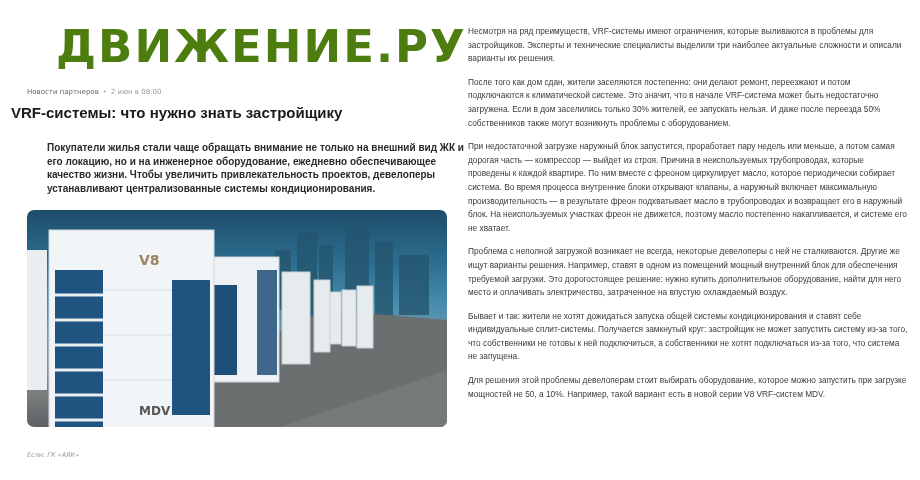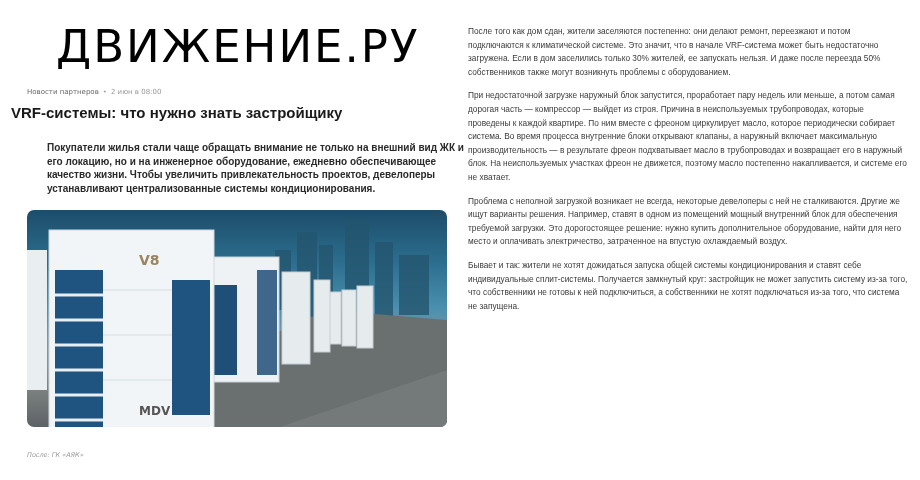--- a/index.html
+++ b/index.html
@@ -1,18 +1,18 @@
 <!DOCTYPE html>
 <html><head>
   <meta charset="utf-8">
   <style>
     * { box-sizing: border-box; margin: 0; padding: 0; }
     html, body { width: 920px; height: 480px; background: #ffffff; overflow: hidden; }
     body { font-family: "DejaVu Sans", "Liberation Sans", sans-serif; color: #222; position: relative; }
-    .logo { position: absolute; left: 56px; top: 24px; font-family: "DejaVu Sans", sans-serif; font-weight: normal; font-size: 45px; letter-spacing: 2px; color: #000000; line-height: 1; }
+    .logo { position: absolute; left: 56px; top: 24px; font-family: "DejaVu Sans", sans-serif; font-weight: bold; font-size: 45px; letter-spacing: 2px; color: #4d7c0f; line-height: 1; }
     .meta { position: absolute; left: 27px; top: 88px; font-size: 7px; color: #666; }
     .meta .dot { color: #aaa; margin: 0 4px; }
     .meta .date { color: #999; }
     .title { position: absolute; left: 11px; top: 104px; font-size: 15px; color: #1a1a1a; font-family: "Liberation Sans", sans-serif; }
     .lead { position: absolute; left: 27px; top: 141px; width: 425px; font-size: 10px; line-height: 13.5px; font-weight: bold; color: #2a2a2a; font-family: "Liberation Sans", sans-serif; margin-left: 20px; }
 
     .photo { position: absolute; left: 27px; top: 210px; width: 420px; height: 217px; border-radius: 7px; overflow: hidden;
       background: linear-gradient(180deg, #1c4d6a 0%, #2d6f90 25%, #4a8fae 45%, #7a9aa6 60%, #8a8e8e 75%, #5d6264 100%); }
     .caption { position: absolute; left: 27px; top: 451px; font-size: 6.5px; color: #999; font-style: italic; }
 
@@ -75,20 +75,22 @@
     <line x1="76" y1="80" x2="145" y2="80" stroke="#d6dde2"></line>
     <line x1="76" y1="125" x2="145" y2="125" stroke="#d6dde2"></line>
     <line x1="76" y1="170" x2="145" y2="170" stroke="#d6dde2"></line>
     <text x="112" y="55" font-size="14" font-weight="bold" fill="#9a8560" font-family="DejaVu Sans, sans-serif">V8</text>
     <text x="112" y="205" font-size="12" font-weight="bold" fill="#555" font-family="DejaVu Sans, sans-serif">MDV</text>
 
     <rect x="0" y="40" width="20" height="140" fill="#e9eef1"></rect>
   </svg>
 </div>
 
-<div class="caption">После: ГК «АЯК»</div>
+<div class="caption">Если: ГК «АЯК»</div>
 
 <div class="right">
+  <p>Несмотря на ряд преимуществ, VRF-системы имеют ограничения, которые выливаются в проблемы для застройщиков. Эксперты и технические специалисты выделили три наиболее актуальные сложности и описали варианты их решения.</p>
   <p>После того как дом сдан, жители заселяются постепенно: они делают ремонт, переезжают и потом подключаются к климатической системе. Это значит, что в начале VRF-система может быть недостаточно загружена. Если в дом заселились только 30% жителей, ее запускать нельзя. И даже после переезда 50% собственников также могут возникнуть проблемы с оборудованием.</p>
   <p>При недостаточной загрузке наружный блок запустится, проработает пару недель или меньше, а потом самая дорогая часть — компрессор — выйдет из строя. Причина в неиспользуемых трубопроводах, которые проведены к каждой квартире. По ним вместе с фреоном циркулирует масло, которое периодически собирает система. Во время процесса внутренние блоки открывают клапаны, а наружный включает максимальную производительность — в результате фреон подхватывает масло в трубопроводах и возвращает его в наружный блок. На неиспользуемых участках фреон не движется, поэтому масло постепенно накапливается, и системе его не хватает.</p>
   <p>Проблема с неполной загрузкой возникает не всегда, некоторые девелоперы с ней не сталкиваются. Другие же ищут варианты решения. Например, ставят в одном из помещений мощный внутренний блок для обеспечения требуемой загрузки. Это дорогостоящее решение: нужно купить дополнительное оборудование, найти для него место и оплачивать электричество, затраченное на впустую охлаждаемый воздух.</p>
   <p>Бывает и так: жители не хотят дожидаться запуска общей системы кондиционирования и ставят себе индивидуальные сплит-системы. Получается замкнутый круг: застройщик не может запустить систему из-за того, что собственники не готовы к ней подключиться, а собственники не хотят подключаться из-за того, что система не запущена.</p>
+  <p>Для решения этой проблемы девелоперам стоит выбирать оборудование, которое можно запустить при загрузке мощностей не 50, а 10%. Например, такой вариант есть в новой серии V8 VRF-систем MDV.</p>
 </div>
 
 </body></html>

